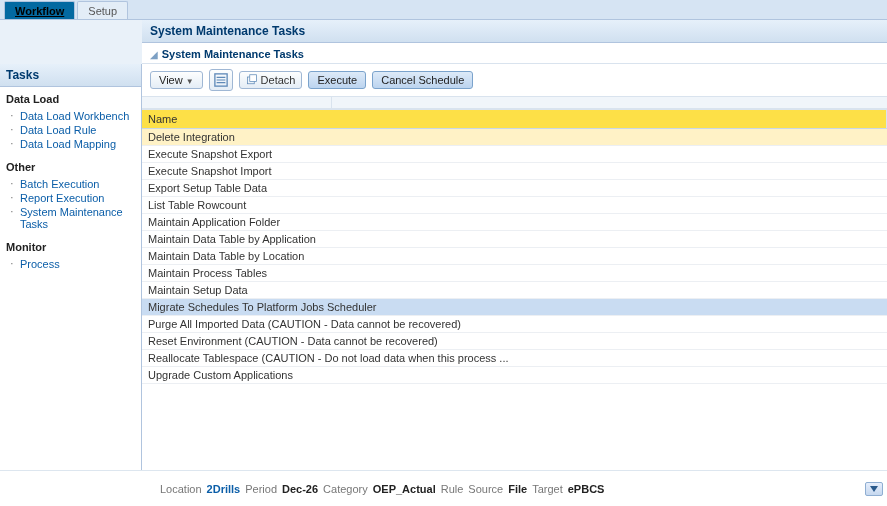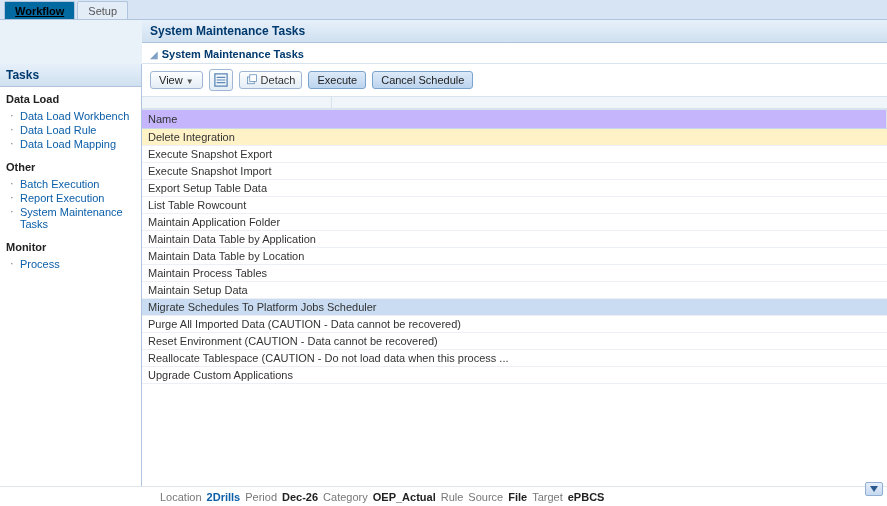--- a/index.html
+++ b/index.html
@@ -33,28 +33,28 @@
   .btn.primary { background: linear-gradient(#ddeaf8,#bcd4ef); border-color:#7ba3cc; }
   .btn .chev { font-size: 8px; margin-left: 3px; color: #555; }
   .icon-btn { width: 24px; height: 22px; border: 1px solid #9fb7d4; background: linear-gradient(#fdfefe,#e4edf6); border-radius: 3px; display: inline-flex; align-items: center; justify-content: center; cursor: pointer; }
   .detach-btn { border: 1px solid #9fb7d4; background: linear-gradient(#fdfefe,#e4edf6); border-radius: 3px; padding: 2px 6px; display: inline-flex; align-items: flex-start; gap: 3px; cursor: pointer; }
 
   .spacer-row { height: 12px; background: #f0f5fa; border-bottom: 1px solid #d9e3ee; display:flex; }
   .spacer-row .seg1 { width: 190px; border-right:1px solid #d9e3ee; }
 
   .table-wrap { flex:1; overflow:auto; border-top:1px solid #d9e3ee; }
   table { width: 100%; border-collapse: collapse; font-size: 11px; }
-  thead th { text-align: left; padding: 3px 6px; background: #c4b5fd; border-bottom: 1px solid #c9d8e8; border-right: 1px solid #d9e3ee; font-weight: normal; color: #333; }
+  thead th { text-align: left; padding: 3px 6px; background: #fde047; border-bottom: 1px solid #c9d8e8; border-right: 1px solid #d9e3ee; font-weight: normal; color: #333; }
   tbody td { padding: 2px 6px; border-bottom: 1px solid #eceff3; cursor: default; }
   tbody tr.selected td { background: #fff2c6; }
   tbody tr.highlight td { background: #c9dcf2; }
   .filler { height: 200px; }
 
   
-  .status { position:absolute; bottom:0; left:0; right:0; height:20px; background:#fff; border-top:1px solid #dde6ef; display:flex; align-items:center; padding: 0 8px 0 160px; gap: 5px; font-size:11px; color:#555; }
+  .status { position:absolute; bottom:0; left:0; right:0; height:36px; background:#fff; border-top:1px solid #dde6ef; display:flex; align-items:center; padding: 0 8px 0 160px; gap: 5px; font-size:11px; color:#555; }
   .status .lbl { color:#777; }
   .status .val { color:#0B5EA8; font-weight:bold; }
   .status .valn { color:#222; font-weight:bold; }
   .scroller { position:absolute; right:4px; bottom:10px; width:18px; height:14px; background:linear-gradient(#e6eefc,#c6d8ef); border:1px solid #8faed2; border-radius:2px; display:flex; align-items:center; justify-content:center; cursor:pointer; }
   .scroller svg { display:block; }
 </style>
 </head>
 <body>
 
 <div class="top-tabs">

